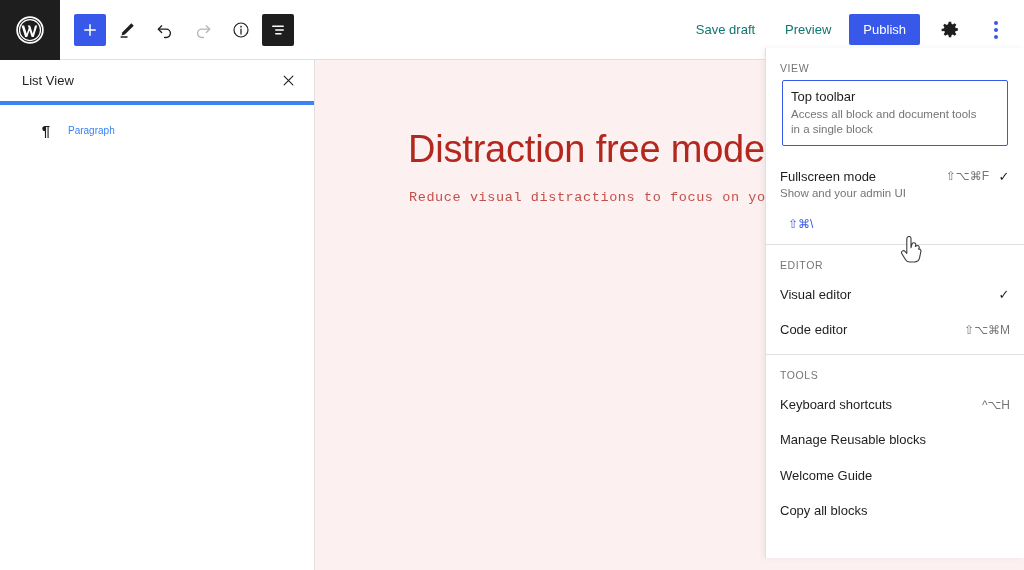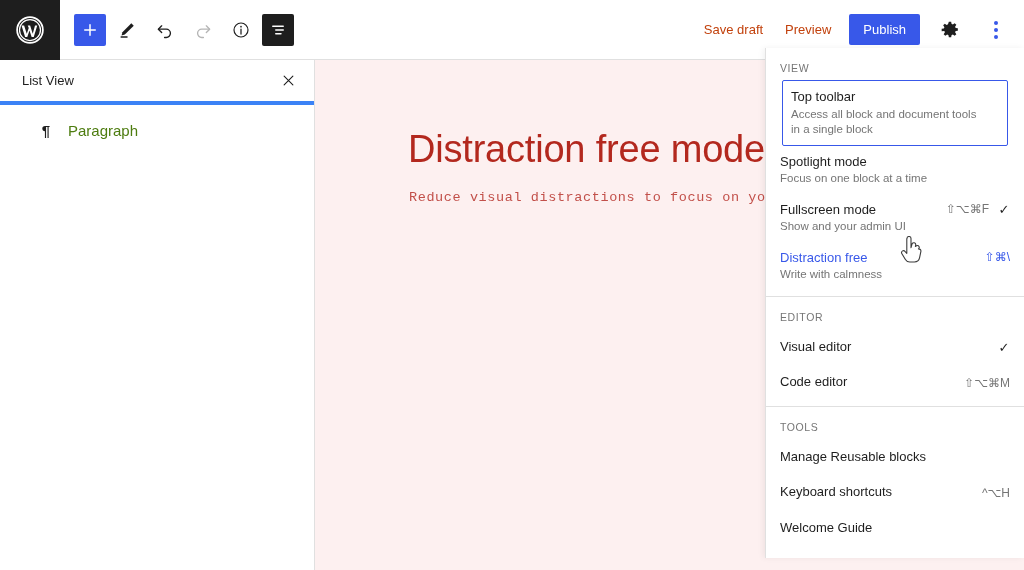--- a/index.html
+++ b/index.html
@@ -35,22 +35,23 @@
   }
   .tb-btn.add { background: #3858e9; width: 32px; height: 32px; border-radius: 2px; }
   .tb-btn.listview { background: #1e1e1e; width: 32px; height: 32px; border-radius: 2px; }
 
   .tb-right {
     margin-left: auto; display: flex; align-items: center; gap: 14px;
     padding-right: 12px;
   }
   .link-btn {
     background: none; border: none; cursor: pointer;
-    color: #c2410c; font-size: 13px; font-family: "Liberation Sans", sans-serif;
+    color: #0f766e; font-size: 13px; font-family: "Liberation Sans", sans-serif;
     padding: 6px 4px;
+    margin-left: 8px;
   }
   .publish-btn {
     background: #3858e9; color: #fff; border: none; cursor: pointer;
     font-size: 13px; font-family: "Liberation Sans", sans-serif;
     padding: 8px 14px; border-radius: 2px;
   }
   .icon-btn {
     width: 32px; height: 32px; border: none; background: none;
     cursor: pointer; display: flex; align-items: center; justify-content: center;
   }
@@ -74,21 +75,21 @@
     margin-left: auto; width: 28px; height: 28px;
     border: none; background: none; cursor: pointer;
     display: flex; align-items: center; justify-content: center;
   }
   .block-list { padding-top: 10px; }
   .block-row {
     display: flex; align-items: center; gap: 14px;
     padding: 7px 10px 7px 38px; cursor: pointer;
   }
   .block-icon { font-size: 15px; color: #1e1e1e; width: 16px; text-align: center; font-weight: 700; }
-  .block-label { font-size: 15px; color: #4d7c0f; }
+  .block-label { font-size: 10px; color: #3b82f6; }
 
   
   .canvas {
     position: absolute; top: 60px; left: 315px;
     width: 709px; height: 510px;
     background: #fdf0f0;
     overflow: hidden;
   }
   .post-title {
     position: absolute; left: 93px; top: 67px;
@@ -251,41 +252,33 @@
       <div class="menu-group-label">VIEW</div>
       <div class="menu-item focused">
         <div class="mi-texts">
           <div class="mi-label">Top toolbar</div>
           <div class="mi-desc">Access all block and document tools
 in a single block</div>
         </div>
         <div class="mi-right"></div>
       </div>
       <div class="menu-item">
-        <div class="mi-texts">
-          <div class="mi-label">Spotlight mode</div>
-          <div class="mi-desc">Focus on one block at a time</div>
-        </div>
         <div class="mi-right"></div>
       </div>
       <div class="menu-item">
         <div class="mi-texts">
           <div class="mi-label">Fullscreen mode</div>
           <div class="mi-desc">Show and your admin UI</div>
         </div>
         <div class="mi-right">
           <span class="mi-shortcut">⇧⌥⌘F</span>
           <span class="mi-check">✓</span>
         </div>
       </div>
       <div class="menu-item hovered">
-        <div class="mi-texts">
-          <div class="mi-label">Distraction free</div>
-          <div class="mi-desc">Write with calmness</div>
-        </div>
         <div class="mi-right">
           <span class="mi-shortcut">⇧⌘\</span>
         </div>
       </div>
       <div class="menu-divider"></div>
       <div class="menu-group-label">EDITOR</div>
       <div class="menu-item simple">
         <div class="mi-texts">
           <div class="mi-label">Visual editor</div>
         </div>
@@ -298,31 +291,31 @@
           <div class="mi-label">Code editor</div>
         </div>
         <div class="mi-right">
           <span class="mi-shortcut">⇧⌥⌘M</span>
         </div>
       </div>
       <div class="menu-divider"></div>
       <div class="menu-group-label">TOOLS</div>
       <div class="menu-item simple">
         <div class="mi-texts">
+          <div class="mi-label">Keyboard shortcuts</div>
+        </div>
+        <div class="mi-right">
+          <span class="mi-shortcut">^⌥H</span>
+        </div>
+      </div>
+      <div class="menu-item simple">
+        <div class="mi-texts">
           <div class="mi-label">Manage Reusable blocks</div>
         </div>
         <div class="mi-right"></div>
-      </div>
-      <div class="menu-item simple">
-        <div class="mi-texts">
-          <div class="mi-label">Keyboard shortcuts</div>
-        </div>
-        <div class="mi-right">
-          <span class="mi-shortcut">^⌥H</span>
-        </div>
       </div>
       <div class="menu-item simple">
         <div class="mi-texts">
           <div class="mi-label">Welcome Guide</div>
         </div>
         <div class="mi-right"></div>
       </div>
       <div class="menu-item simple">
         <div class="mi-texts">
           <div class="mi-label">Copy all blocks</div>

